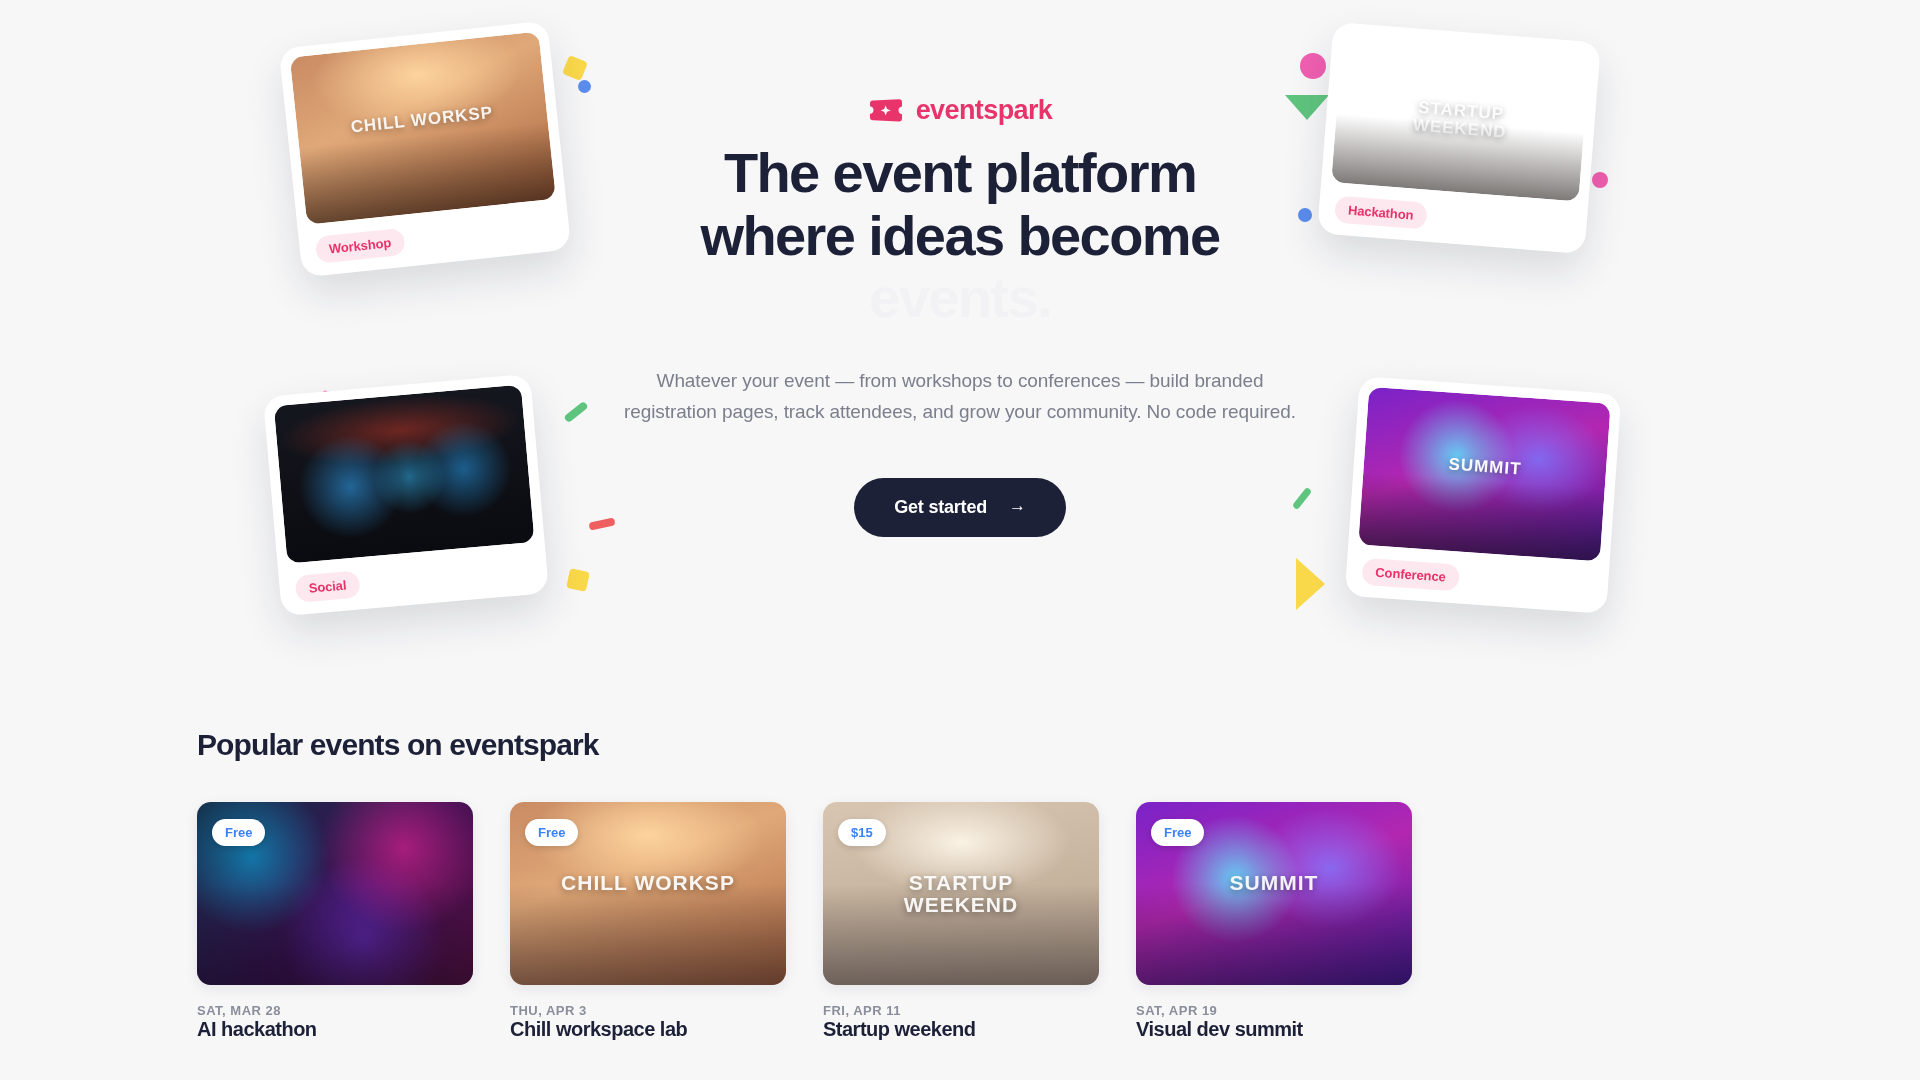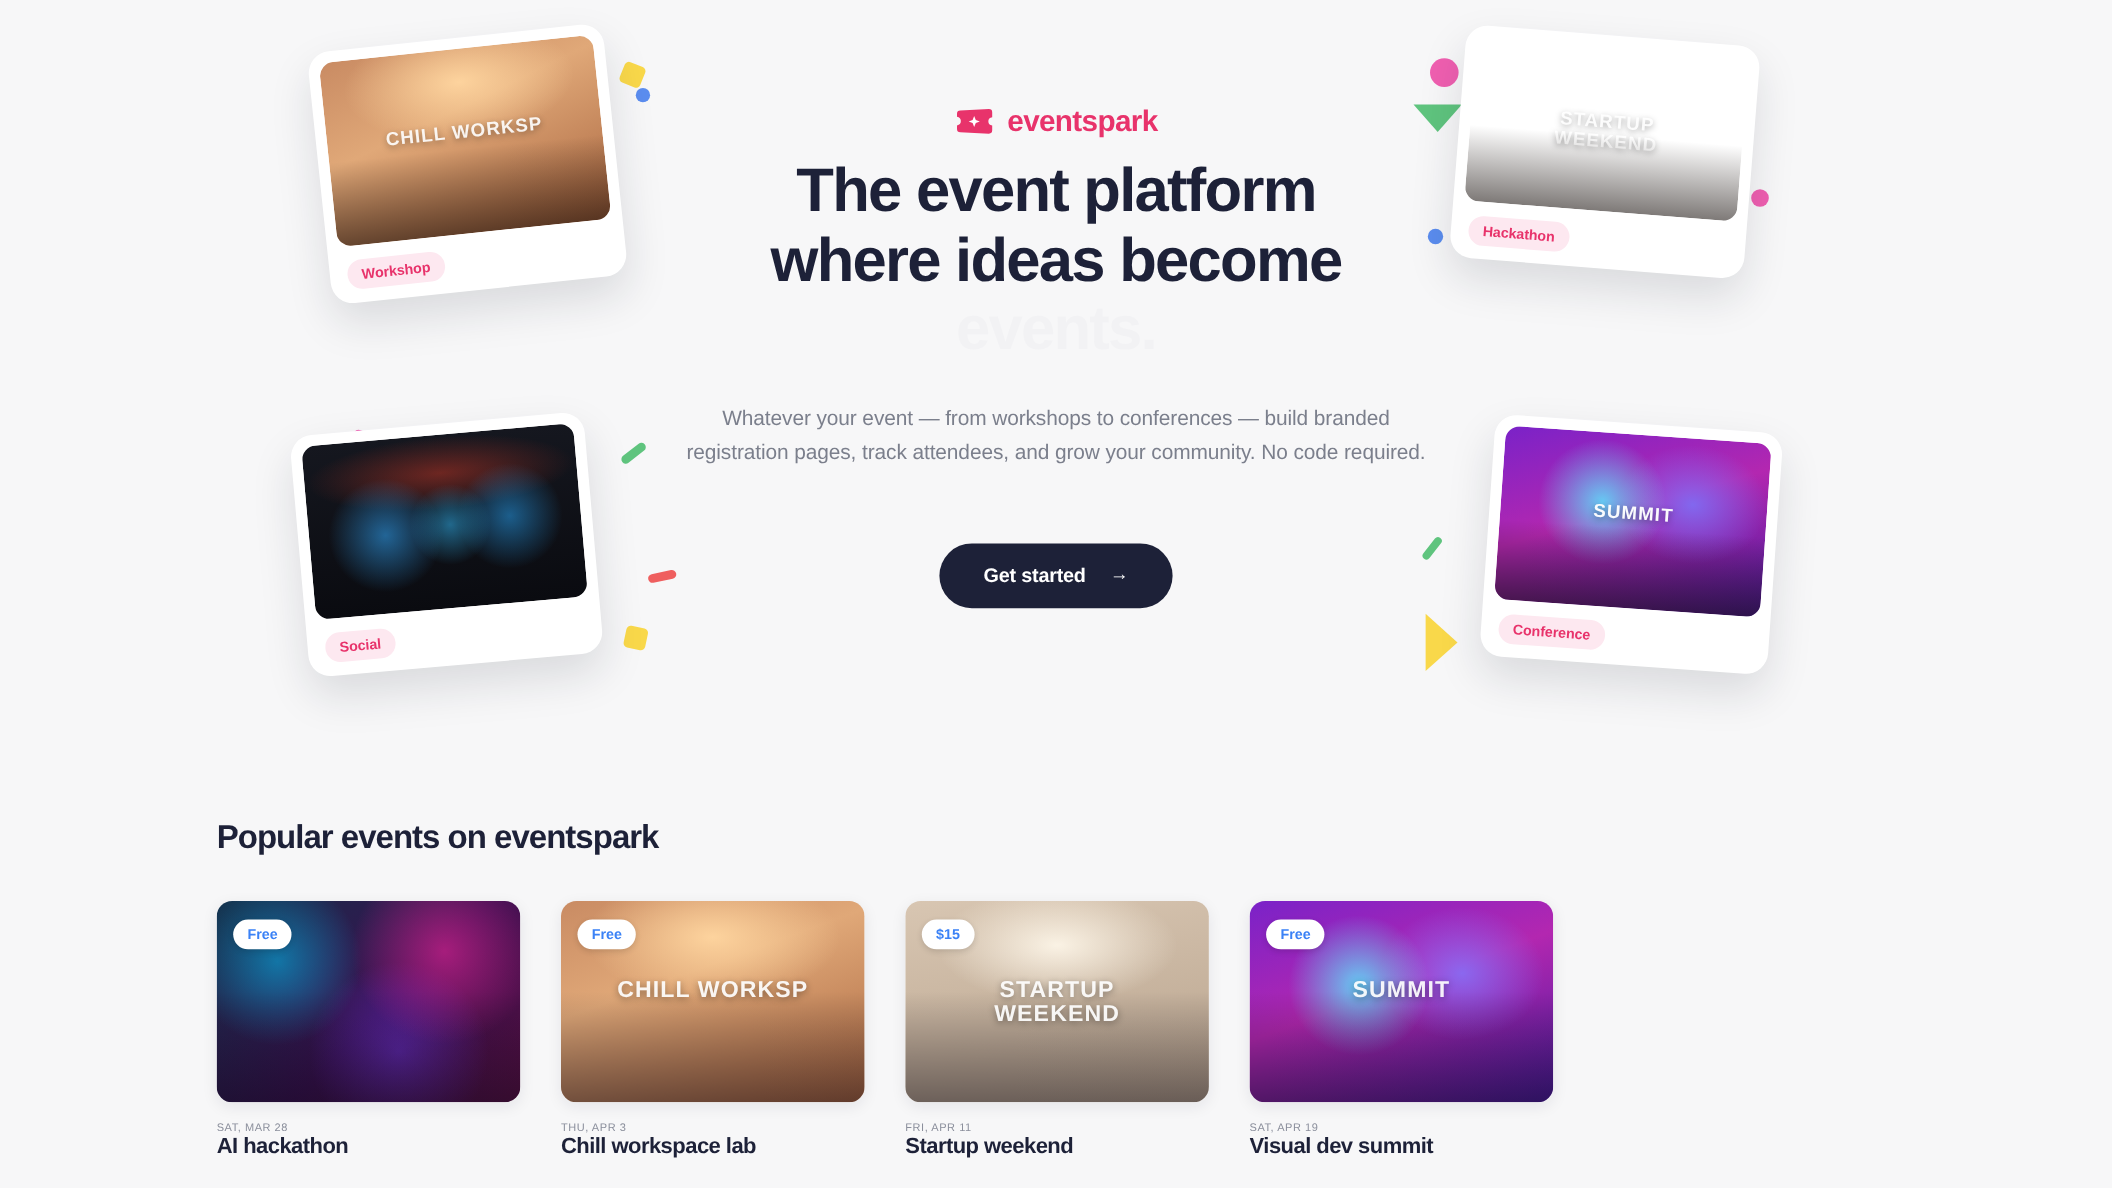--- a/index.html
+++ b/index.html
@@ -41,21 +41,20 @@
     letter-spacing:-0.1px;
   }
 
   .cta-wrap { margin-top:50px; display:flex; justify-content:center; }
   .cta {
     display:inline-flex; align-items:flex-start; gap:22px;
     background:#1d2138; color:#fff;
     font-size:18px; font-weight:700; letter-spacing:-0.2px;
     padding:19px 40px; border-radius:999px; border:none;
     cursor:pointer;
-    margin-top:16px;
   }
   .cta .arrow { font-size:17px; line-height:1; }
 
   
   .float-card {
     position:absolute;
     background:#fff; border-radius:20px;
     padding:10px 10px 0 10px;
     box-shadow:0 18px 40px rgba(25,28,45,0.13);
   }
@@ -112,42 +111,42 @@
     background:linear-gradient(180deg, transparent, rgba(20,12,8,.55)); }
 
   
   .confetti { position:absolute; }
   .c-dot    { border-radius:50%; }
   .c-sq     { border-radius:4px; }
   .c-dash   { border-radius:999px; }
   .c-tri    { width:0; height:0; background:none !important; }
 
   
-  .events-sec { position:absolute; left:0; top:745px; width:1609px; }
+  .events-sec { position:absolute; left:0; top:728px; width:1609px; }
   .events-inner { width:1215px; margin:0 auto; }
   .sec-title {
     font-size:30px; font-weight:800; color:#1d2138;
     letter-spacing:-0.9px; margin-bottom:40px;
   }
   .grid { display:grid; grid-template-columns:repeat(4,1fr); gap:37px; }
   .ev-card { cursor:pointer; }
   .ev-thumb {
     position:relative; width:100%; height:183px;
     border-radius:14px; overflow:hidden;
     box-shadow:0 4px 14px rgba(25,28,45,.08);
   }
   .price {
     position:absolute; left:15px; top:17px;
     background:#fff; color:#3b82f6;
     font-size:13px; font-weight:700;
     padding:6px 13px; border-radius:999px;
     box-shadow:0 2px 6px rgba(0,0,0,.14);
   }
   .ev-date {
-    margin-top:18px; font-size:10px; font-weight:400;
+    margin-top:18px; font-size:13px; font-weight:700;
     color:#8a8e9b; letter-spacing:0.5px; text-transform:uppercase;
   }
   .ev-name {
     margin-top:0; font-size:20px; font-weight:800;
     color:#1d2138; letter-spacing:-0.5px;
     white-space:nowrap; overflow:hidden;
   }
 
   .th-ai {
     background:

